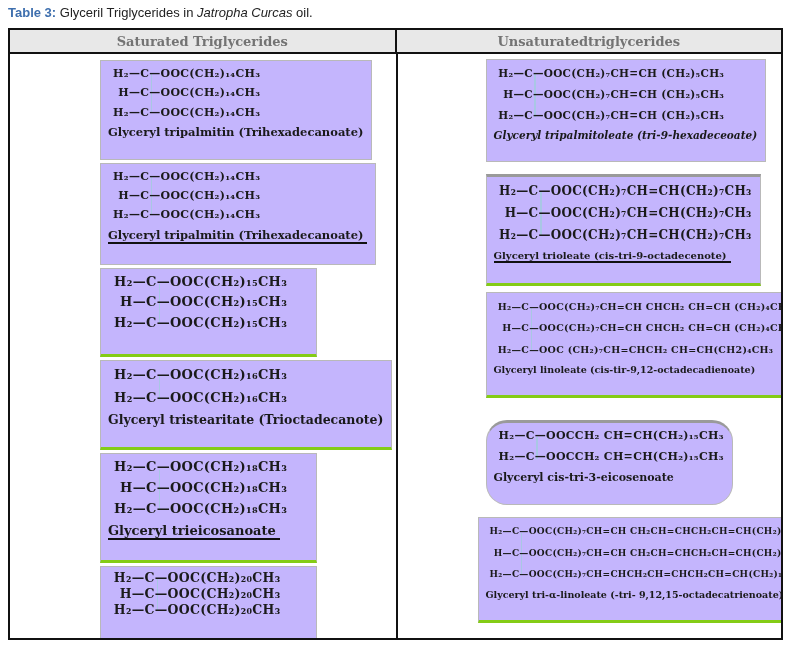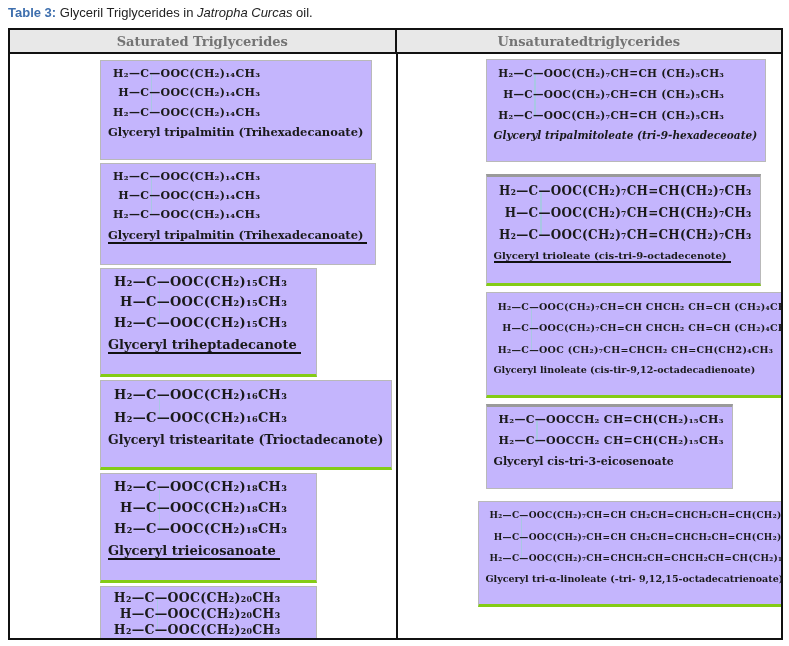--- a/index.html
+++ b/index.html
@@ -56,21 +56,21 @@
 
   
   .col-uns .struct{margin-left:88px;margin-top:2px;min-width:215px;}
   .col-uns .struct:nth-child(1){font-size:10.5px;} .col-uns .struct:nth-child(1) .fline{line-height:2em;}
   .col-uns .struct:nth-child(1) .caption{font-size:10.5px;font-style:italic;}
   .col-uns .struct:nth-child(2){font-size:12px;margin-top:12px;} .col-uns .struct:nth-child(2) .fline{line-height:1.85em;}
   .col-uns .struct:nth-child(2) .caption{font-size:10px;}
   .col-uns .struct:nth-child(3){font-size:9.5px;margin-top:6px;}  .col-uns .struct:nth-child(3) .fline{line-height:2.3em;}
   .col-uns .struct:nth-child(3) .caption{font-size:9.5px;}
   .col-uns .struct:nth-child(3) .vline{top:1.3em;bottom:1.2em;}
-  .col-uns .struct:nth-child(4){font-size:11px;margin-top:6px;} .col-uns .struct:nth-child(4) .fline{line-height:1.9em;}
+  .col-uns .struct:nth-child(4){font-size:11px;margin-top:22px;border-radius:21px;} .col-uns .struct:nth-child(4) .fline{line-height:1.9em;}
   .col-uns .struct:nth-child(4) .caption{font-size:11px;}
   .col-uns .struct:nth-child(5){font-size:9px;margin-top:12px;margin-left:80px;} .col-uns .struct:nth-child(5) .fline{line-height:2.4em;}
   .col-uns .struct:nth-child(5) .caption{font-size:9.5px;}
   .col-uns .struct:nth-child(5) .vline{top:1.35em;bottom:1.25em;}
 </style>
 </head>
 <body>
 
 <div class="title">
   <span class="tlabel">Table 3:</span><span> Glyceril Triglycerides in </span><span class="tital">Jatropha Curcas</span><span> oil.</span>
@@ -96,21 +96,21 @@
             <div class="vline"></div>
             <div class="fline"><span class="hpart">H₂</span><span class="cpart">—C—</span><span class="tail">OOC(CH₂)₁₄CH₃</span></div>
             <div class="fline"><span class="hpart">H</span><span class="cpart">—C—</span><span class="tail">OOC(CH₂)₁₄CH₃</span></div>
             <div class="fline"><span class="hpart">H₂</span><span class="cpart">—C—</span><span class="tail">OOC(CH₂)₁₄CH₃</span></div>
           </div><div class="caption u">Glyceryl tripalmitin (Trihexadecanoate)</div></div>
         <div class="struct brule"><div class="lines">
             <div class="vline"></div>
             <div class="fline"><span class="hpart">H₂</span><span class="cpart">—C—</span><span class="tail">OOC(CH₂)₁₅CH₃</span></div>
             <div class="fline"><span class="hpart">H</span><span class="cpart">—C—</span><span class="tail">OOC(CH₂)₁₅CH₃</span></div>
             <div class="fline"><span class="hpart">H₂</span><span class="cpart">—C—</span><span class="tail">OOC(CH₂)₁₅CH₃</span></div>
-          </div><div class="caption u">Glyceryl triheptadecanote</div></div>
+          </div></div>
         <div class="struct brule">
           <div class="lines">
             <div class="vline"></div>
             <div class="fline"><span class="hpart">H₂</span><span class="cpart">—C—</span><span class="tail">OOC(CH₂)₁₆CH₃</span></div>
             <div class="fline"><span class="hpart">H₂</span><span class="cpart">—C—</span><span class="tail">OOC(CH₂)₁₆CH₃</span></div>
           </div>
           <div class="caption">Glyceryl tristearitate (Trioctadecanote)</div>
         </div>
         <div class="struct brule"><div class="lines">
             <div class="vline"></div>

